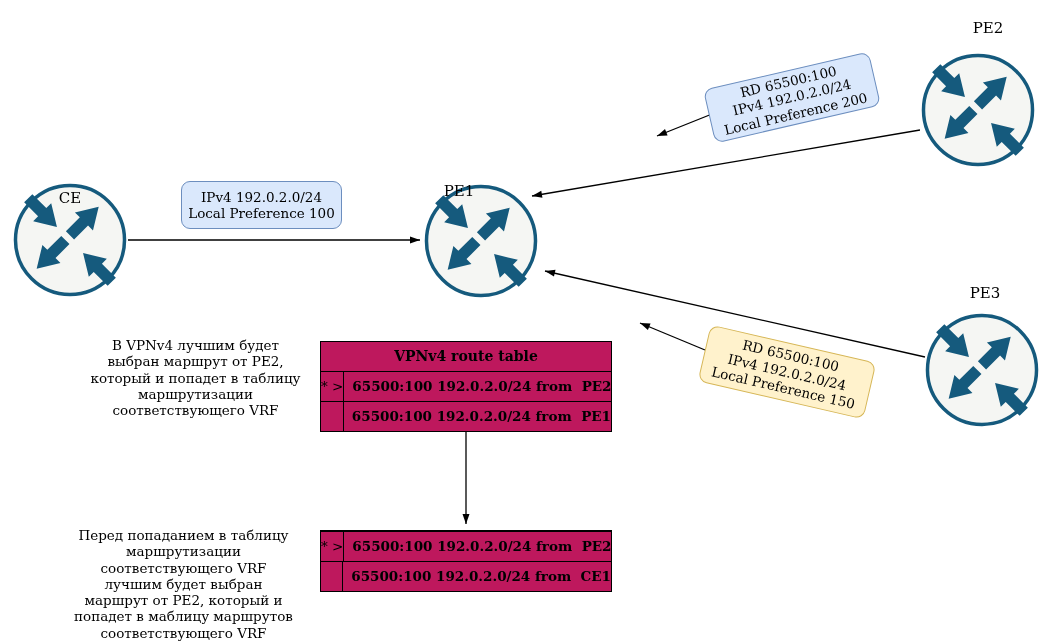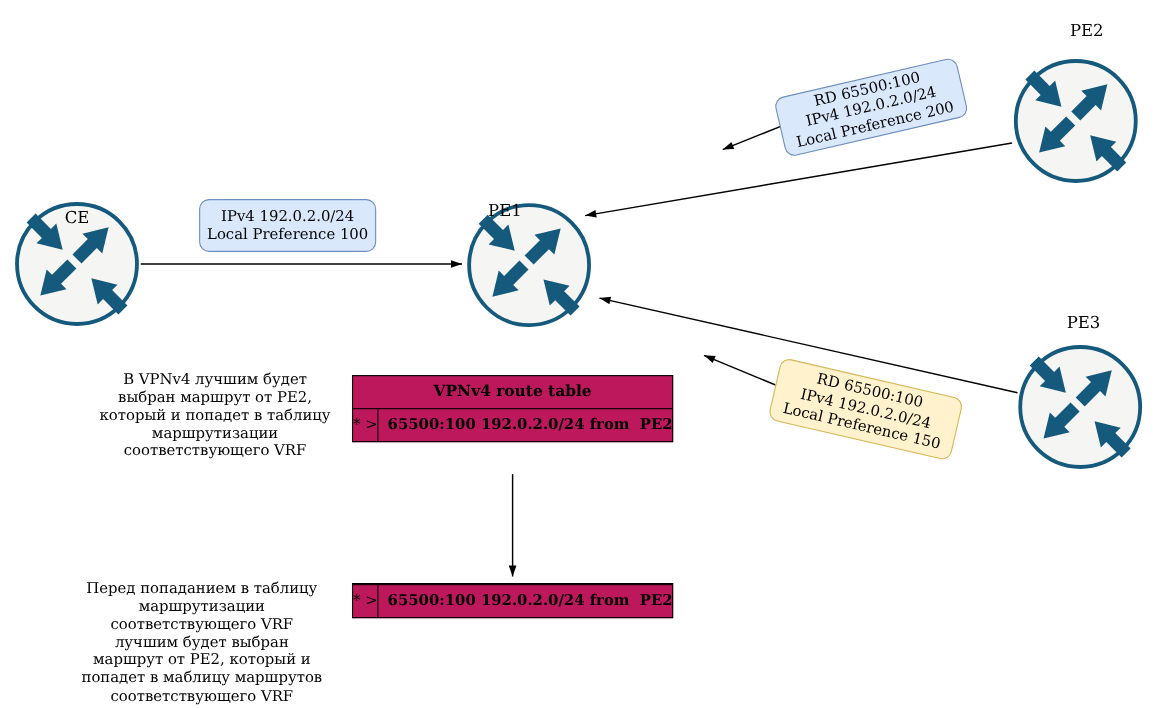--- a/index.html
+++ b/index.html
@@ -86,22 +86,30 @@
 
   <div class="note" id="note-vpnv4">В VPNv4 лучшим будет<br>выбран маршрут от PE2,<br>который и попадет в таблицу<br>маршрутизации<br>соответствующего VRF</div>
   <div class="note" id="note-vrf">Перед попаданием в таблицу<br>маршрутизации<br>соответствующего VRF<br>лучшим будет выбран<br>маршрут от PE2, который и<br>попадет в маблицу маршрутов<br>соответствующего VRF</div>
 
   <div class="rtable" id="table-vpnv4">
     <div class="title">VPNv4 route table</div>
     <div class="row">
       <div class="flag">* &gt;</div>
       <div class="route">65500:100 192.0.2.0/24 from  PE2</div>
     </div>
+    <div class="row">
+      <div class="flag"></div>
+      <div class="route">65500:100 192.0.2.0/24 from  PE1</div>
+    </div>
   </div>
 
   <div class="rtable" id="table-vrf">
     <div class="row">
       <div class="flag">* &gt;</div>
       <div class="route">65500:100 192.0.2.0/24 from  PE2</div>
     </div>
+    <div class="row">
+      <div class="flag"></div>
+      <div class="route">65500:100 192.0.2.0/24 from  CE1</div>
+    </div>
   </div>
 
 </div>
 
 </body></html>

